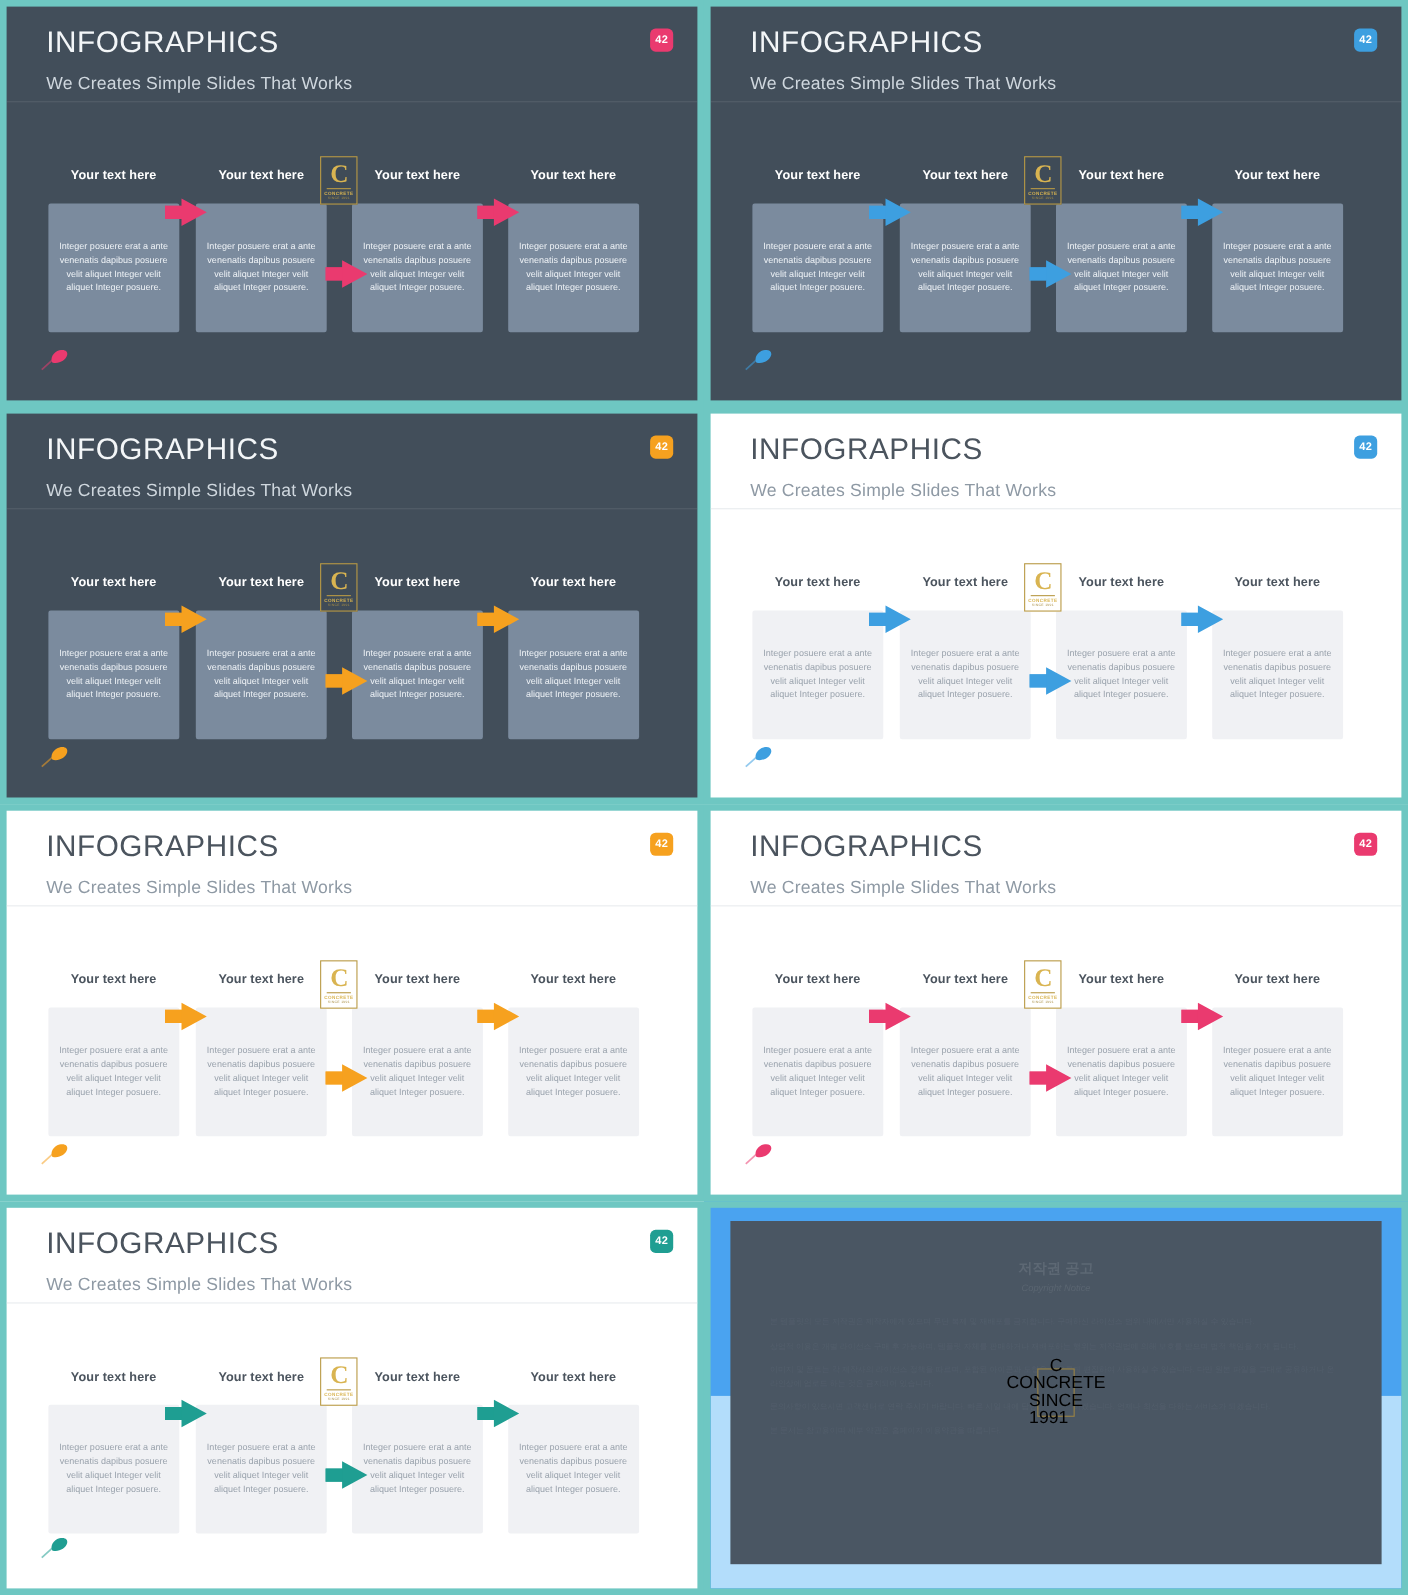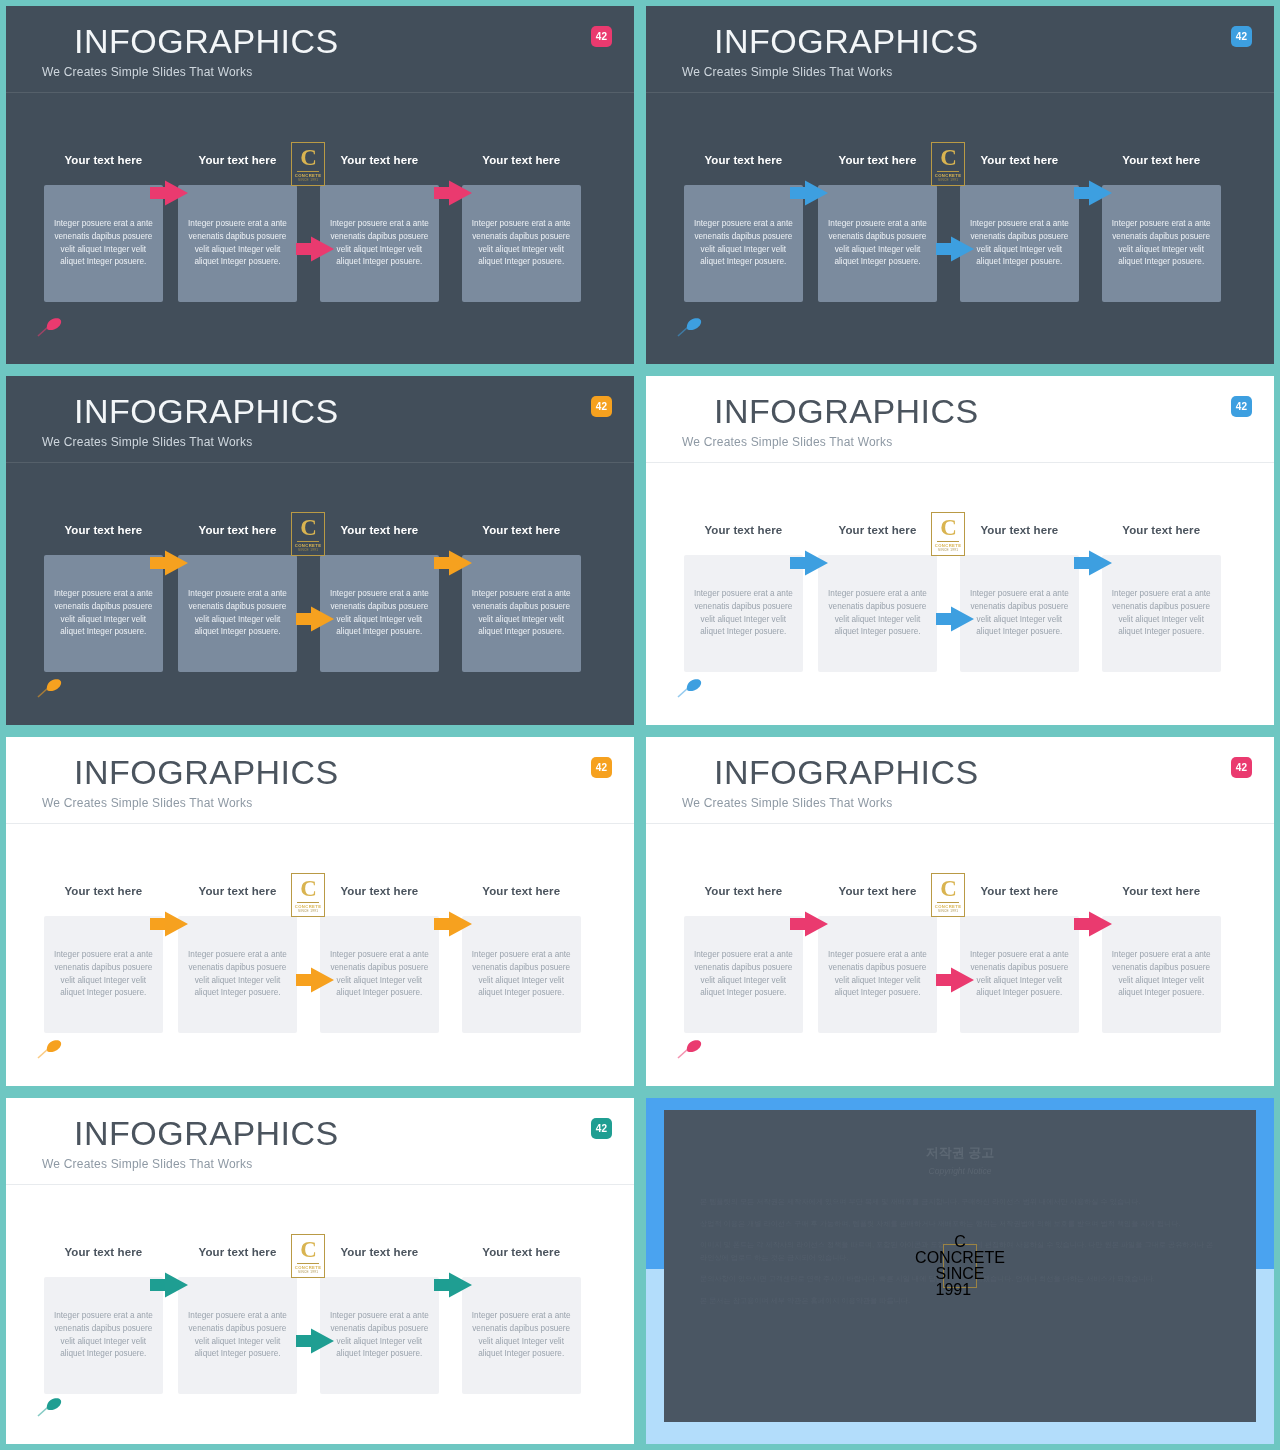--- a/index.html
+++ b/index.html
@@ -28,31 +28,30 @@
   .slide.light { background: #ffffff; }
 
   
   .s-header {
     position: absolute;
     left: 0; top: 0; right: 0;
     height: 84px;
     padding: 18px 0 0 36px;
   }
   .s-title {
-    font-size: 34px;
+    font-size: 27px;
     letter-spacing: 0.5px;
     font-weight: 400;
     line-height: 1.05;
-    margin-left: 32px;
   }
   .dark .s-title { color: #f3f6f8; }
   .light .s-title { color: #4b545e; }
   .s-sub {
-    font-size: 12px;
-    margin-top: 5px;
+    font-size: 16px;
+    margin-top: 16px;
     letter-spacing: 0.2px;
   }
   .dark .s-sub { color: #cfd7de; }
   .light .s-sub { color: #8e99a4; }
 
   .s-rule {
     position: absolute;
     left: 0; right: 0;
     top: 86px;
     height: 1px;

